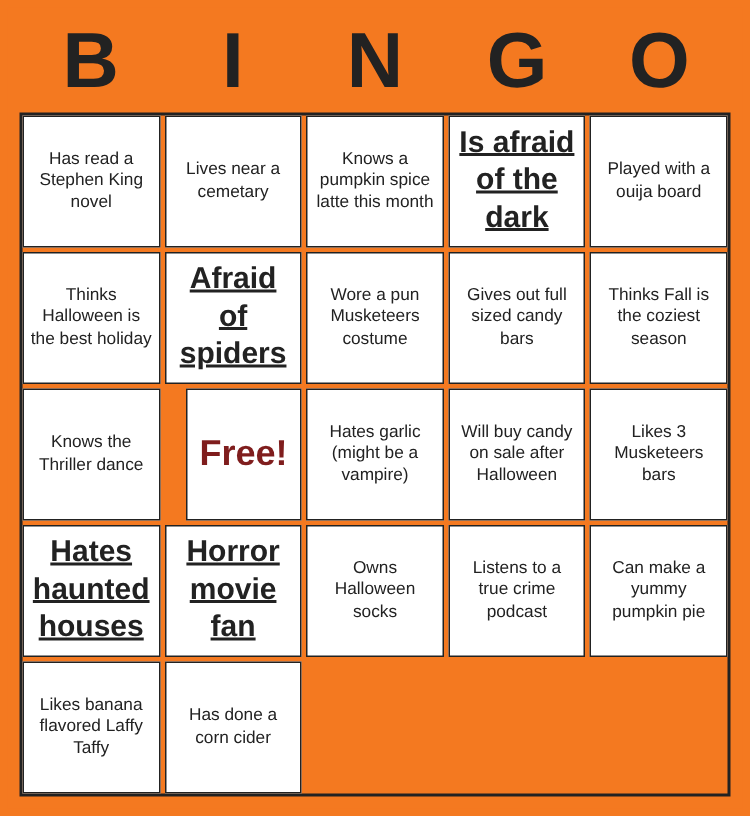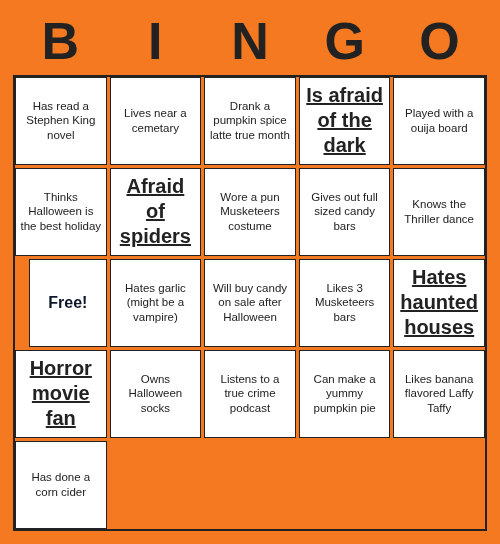--- a/index.html
+++ b/index.html
@@ -47,47 +47,48 @@
       font-size: 11.5px;
       color: #222;
       line-height: 1.25;
     }
     .bingo-cell.large-text {
       font-size: 20px;
       font-weight: bold;
       text-decoration: underline;
     }
     .bingo-cell.free {
-      font-size: 16px;
+      font-size: 24px;
       font-weight: bold;
-      color: #0f172a;
+      color: #7f1d1d;
       margin-left: 14px;
     }
   </style>
 </head>
 <body>
 
 <div class="bingo-card">
   <div class="bingo-title">
   <span class="bingo-letter">B</span>
       <span class="bingo-letter">I</span>
       <span class="bingo-letter">N</span>
       <span class="bingo-letter">G</span>
       <span class="bingo-letter">O</span>
     </div>
   <div class="bingo-grid">
   <div class="bingo-cell">Has read a Stephen King novel</div>
       <div class="bingo-cell">Lives near a cemetary</div>
-      <div class="bingo-cell">Drank a pumpkin spice latte true month</div>
+      <div class="bingo-cell">Knows a pumpkin spice latte this month</div>
       <div class="bingo-cell large-text">Is afraid of the dark</div>
       <div class="bingo-cell">Played with a ouija board</div>
       <div class="bingo-cell">Thinks Halloween is the best holiday</div>
       <div class="bingo-cell large-text">Afraid of spiders</div>
       <div class="bingo-cell">Wore a pun Musketeers costume</div>
       <div class="bingo-cell">Gives out full sized candy bars</div>
+      <div class="bingo-cell">Thinks Fall is the coziest season</div>
       <div class="bingo-cell">Knows the Thriller dance</div>
       <div class="bingo-cell free">Free!</div>
       <div class="bingo-cell">Hates garlic (might be a vampire)</div>
       <div class="bingo-cell">Will buy candy on sale after Halloween</div>
       <div class="bingo-cell">Likes 3 Musketeers bars</div>
       <div class="bingo-cell large-text">Hates haunted houses</div>
       <div class="bingo-cell large-text">Horror movie fan</div>
       <div class="bingo-cell">Owns Halloween socks</div>
       <div class="bingo-cell">Listens to a true crime podcast</div>
       <div class="bingo-cell">Can make a yummy pumpkin pie</div>

